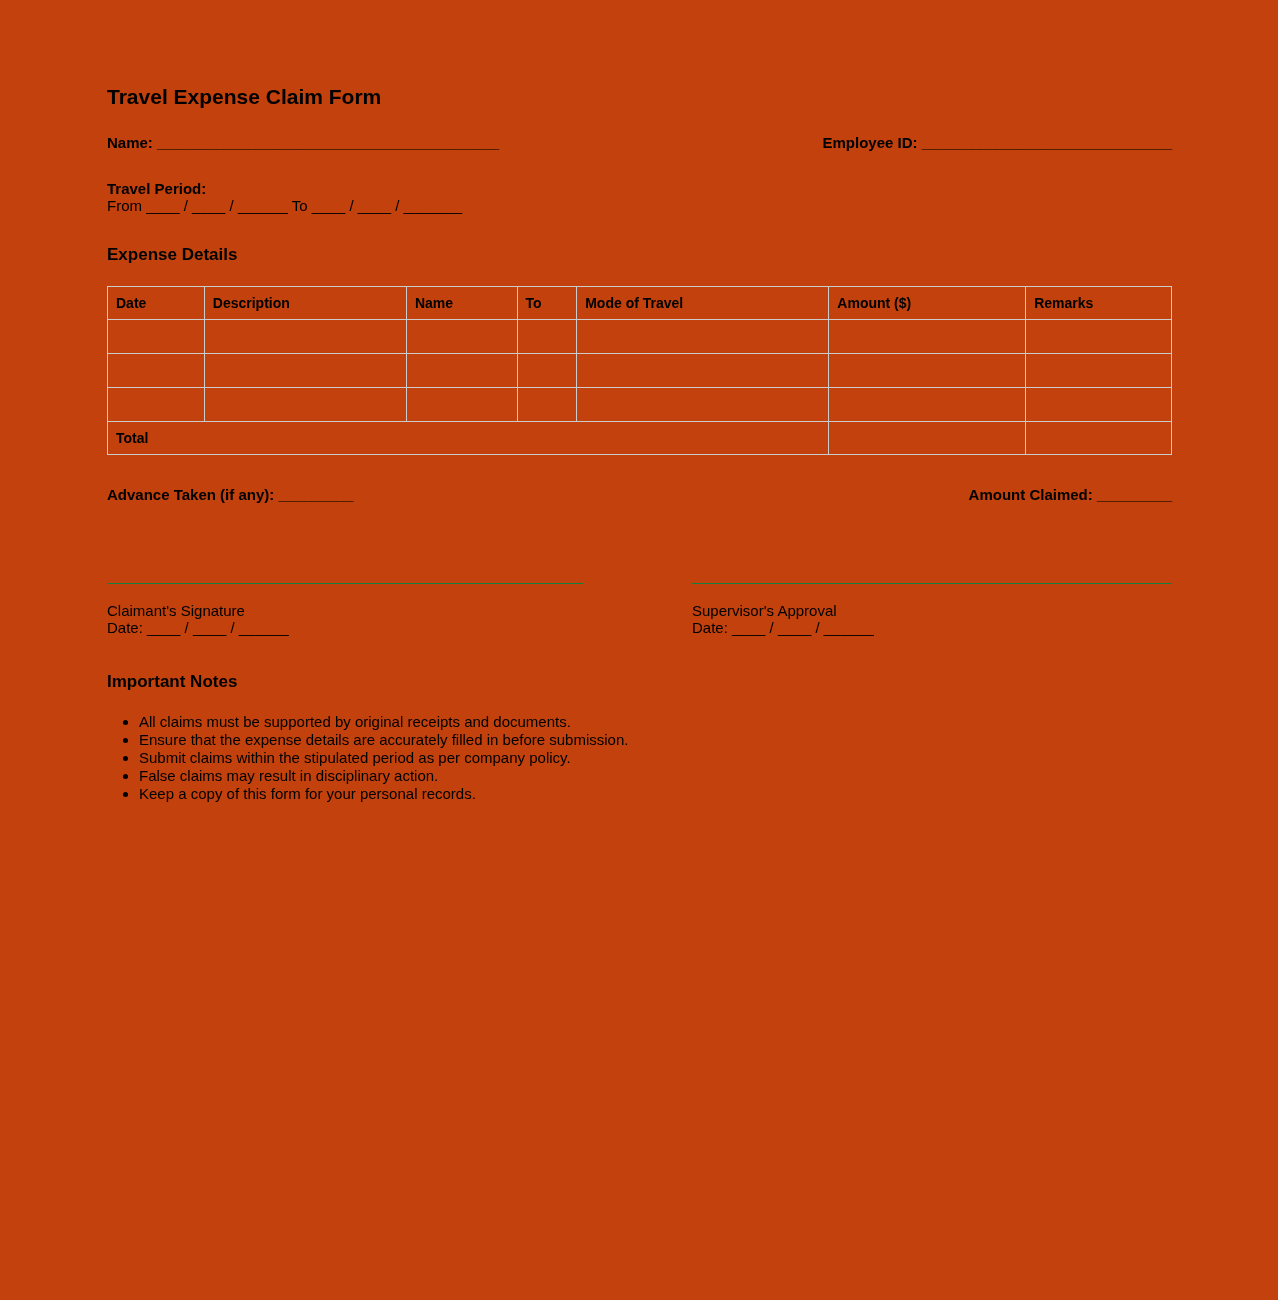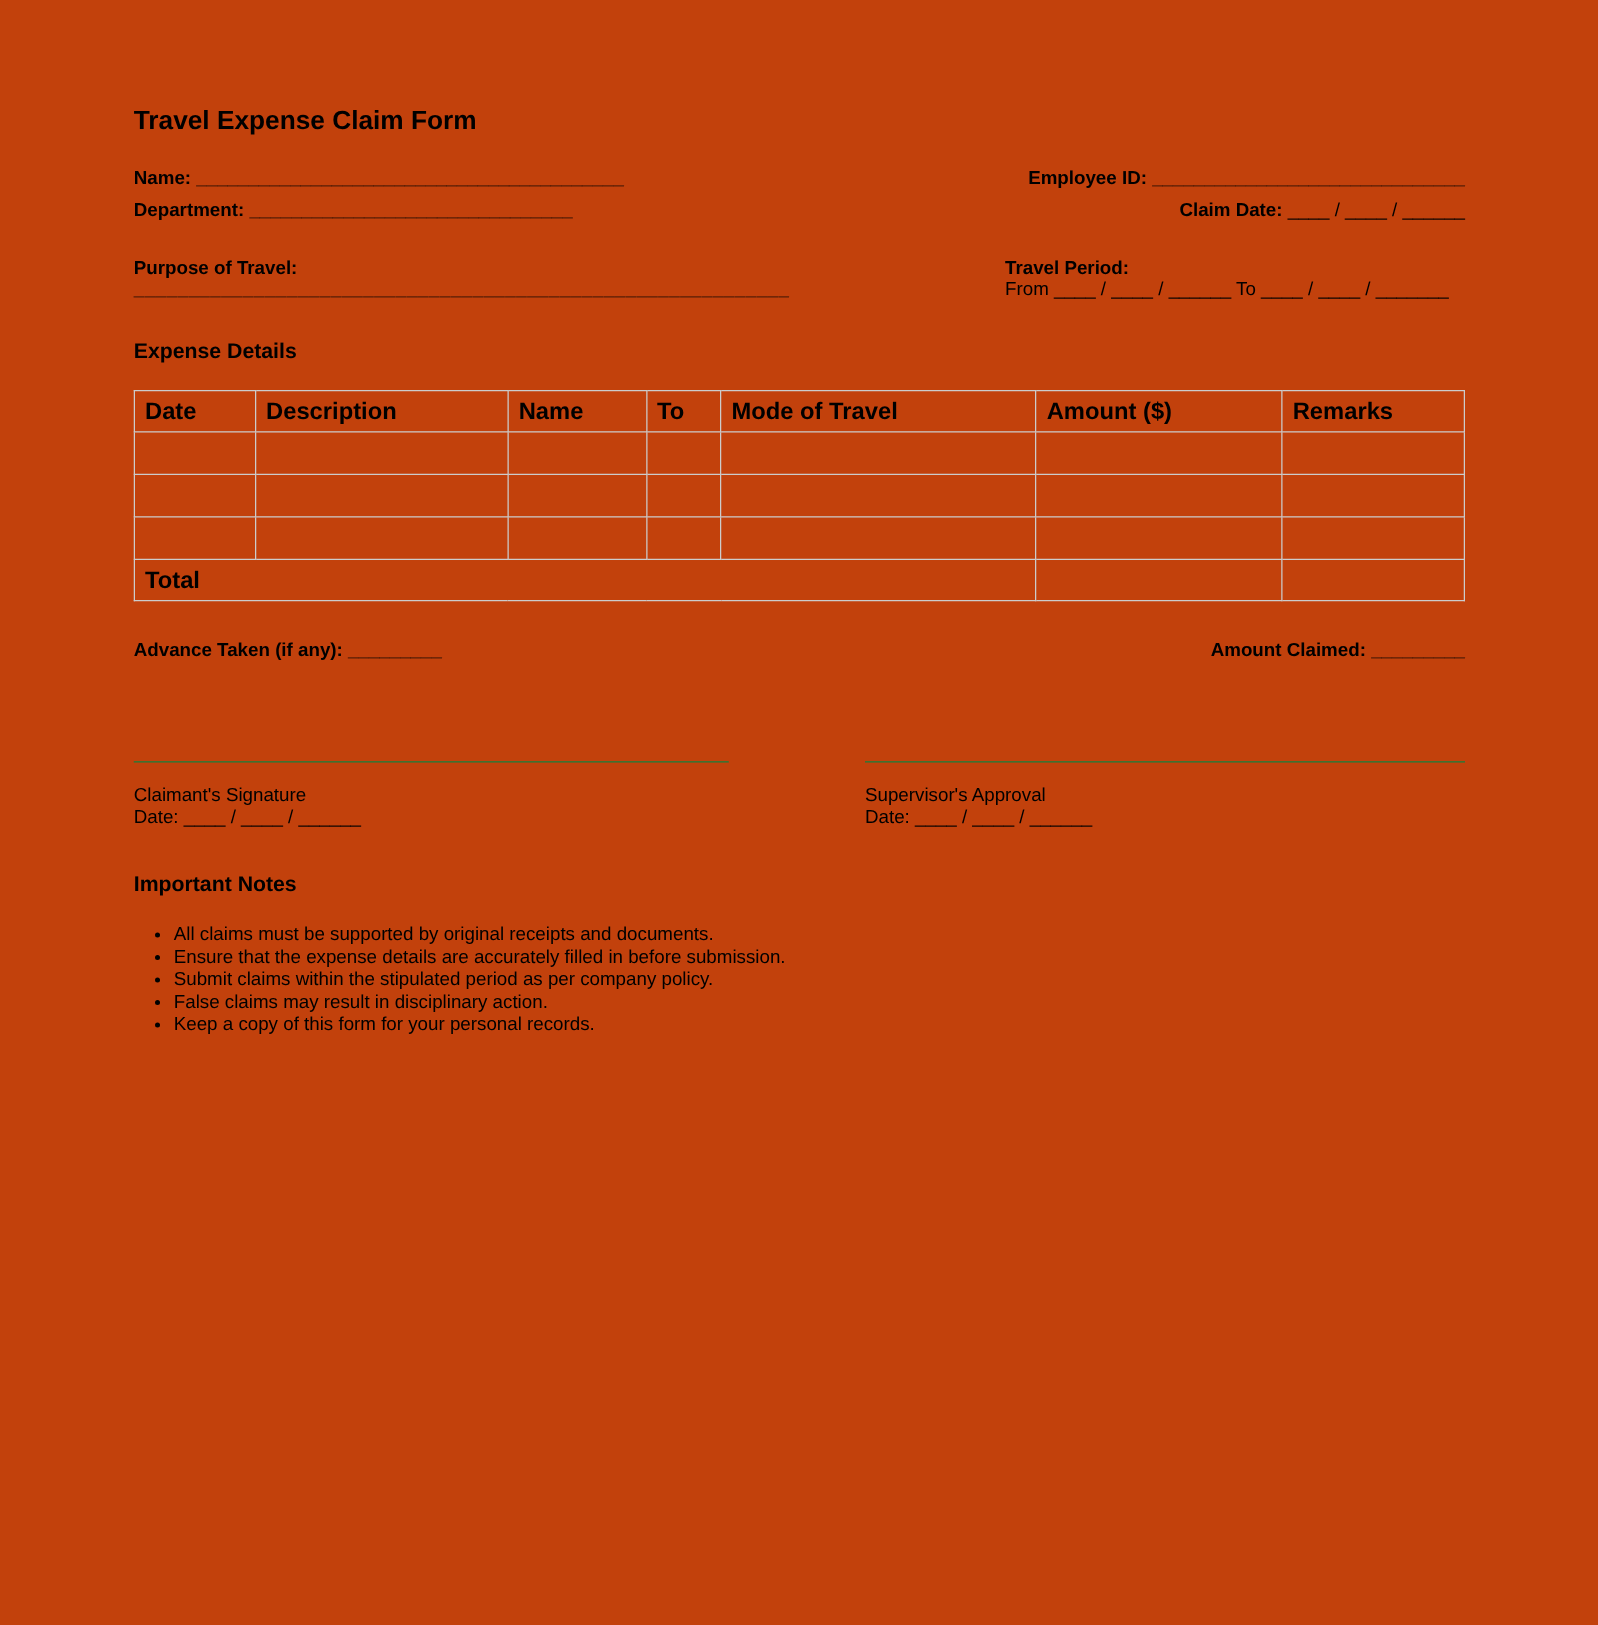--- a/index.html
+++ b/index.html
@@ -54,21 +54,21 @@
 
   table.expense-table {
     margin-top: 22px;
     width: 100%;
     border-collapse: collapse;
     table-layout: fixed;
   }
   table.expense-table th,
   table.expense-table td {
     border: 1px solid #cccccc;
-    font-size: 19px;
+    font-size: 14px;
     padding: 0 8px;
     text-align: left;
     vertical-align: middle;
     overflow: hidden;
   }
   table.expense-table thead th { height: 33px; font-weight: bold; }
   table.expense-table tbody td { height: 34px; }
   table.expense-table tfoot td { height: 33px; }
   td.total-cell {
     text-align: right;
@@ -117,36 +117,22 @@
       <div class="bold">
         <span>Name:</span>
         <span class="blank">_________________________________________</span>
       </div>
       <div class="bold">
         <span>Employee ID:</span>
         <span class="blank">______________________________</span>
       </div>
     </div>
 
-    <div class="flex-row row-dept">
-      <div class="bold">
-        <span>Department:</span>
-        <span class="blank">_______________________________</span>
-      </div>
-      <div>
-        <span class="bold">Claim Date:</span>
-        <span class="blank">____ / ____ / ______</span>
-      </div>
-    </div>
 
     <div class="flex-row row-purpose">
-      <div class="purpose-block">
-        <div class="bold">Purpose of Travel:</div>
-        <div class="bold blank purpose-line">____________________________________________________________</div>
-      </div>
       <div class="travel-block">
         <div class="bold">Travel Period:</div>
         <div class="blank">From ____ / ____ / ______ To ____ / ____ / _______</div>
       </div>
     </div>
 
     <h2 class="section-heading">Expense Details</h2>
 
     <table class="expense-table">
       <colgroup>

